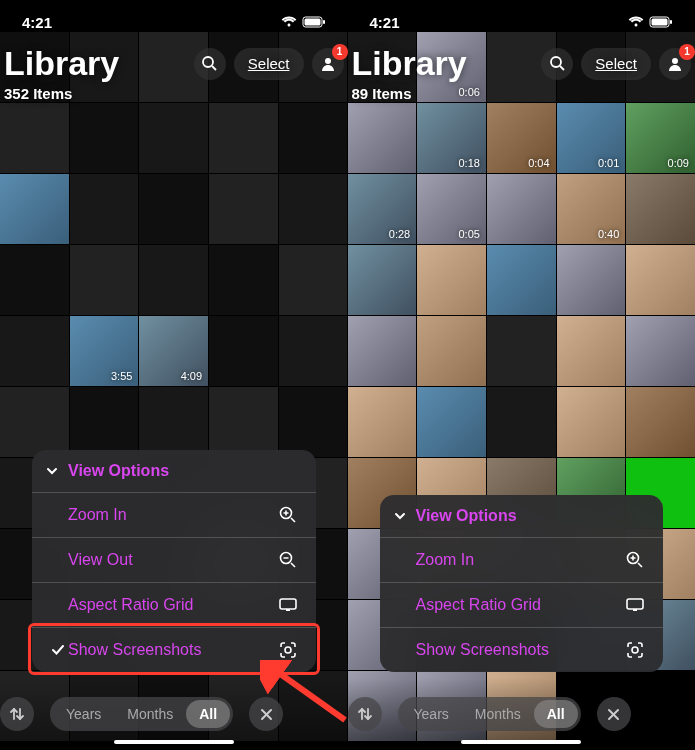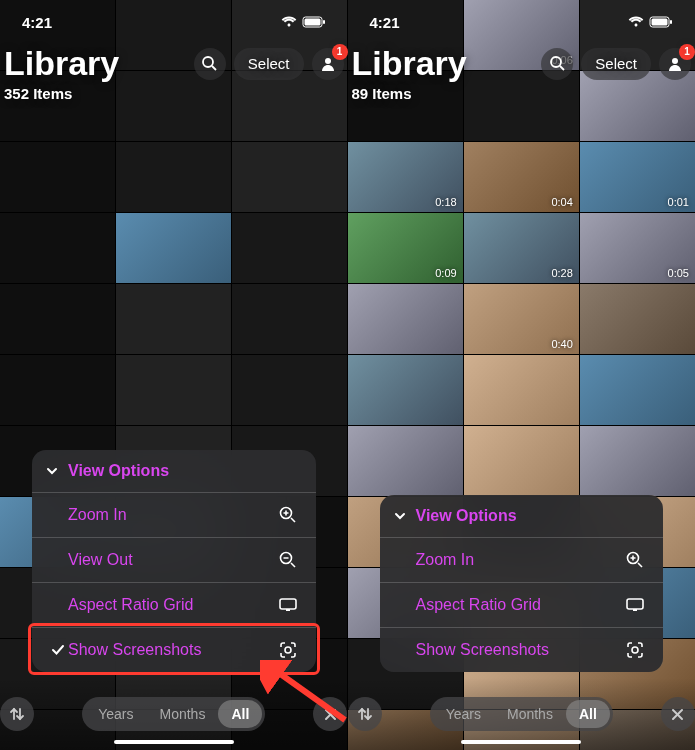--- a/index.html
+++ b/index.html
@@ -19,24 +19,25 @@
     background: #000;
     overflow: hidden;
   }
   .phone:last-child {
     border-left: 1px solid transparent;
   }
   .grid-bg {
     position: absolute;
     inset: 0;
     display: grid;
-    grid-template-columns: repeat(3, 1fr);
+    grid-template-columns: repeat(5, 1fr);
     grid-auto-rows: 70px;
     gap: 1px;
     background: #000;
+    margin-top: 32px;
   }
   .tile {
     background: #1a1a1a;
     position: relative;
     overflow: hidden;
   }
   .tile.dark { background: #0f0f0f; }
   .tile.d2 { background: #181818; }
   .tile.d3 { background: #222; }
   .tile.c1 { background: linear-gradient(135deg,#5a8caf,#3a5f7a); }
@@ -106,20 +107,21 @@
   .select-btn {
     height: 32px;
     padding: 0 14px;
     border-radius: 16px;
     background: rgba(50,50,52,0.65);
     color: #fff;
     font-size: 15px;
     font-weight: 500;
     display: flex;
     align-items: center;
+    text-decoration: underline;
   }
   .badge {
     position: absolute;
     top: -4px; right: -4px;
     width: 16px; height: 16px;
     border-radius: 50%;
     background: #ff3b30;
     color: #fff;
     font-size: 10px;
     font-weight: 700;
@@ -182,22 +184,22 @@
     position: absolute;
     z-index: 60;
     pointer-events: none;
   }
   .bottom-bar {
     position: absolute;
     left: 0; right: 0; bottom: 0;
     height: 72px;
     display: flex;
     align-items: center;
-    justify-content: space-between;
-    gap: 8px;
+    justify-content: flex-start;
+    gap: 16px;
     z-index: 40;
     background: linear-gradient(to top, rgba(0,0,0,0.5), rgba(0,0,0,0));
   }
   .pill-btn {
     width: 34px; height: 34px;
     border-radius: 50%;
     background: rgba(70,70,72,0.75);
     display: flex;
     align-items: center;
     justify-content: center;

